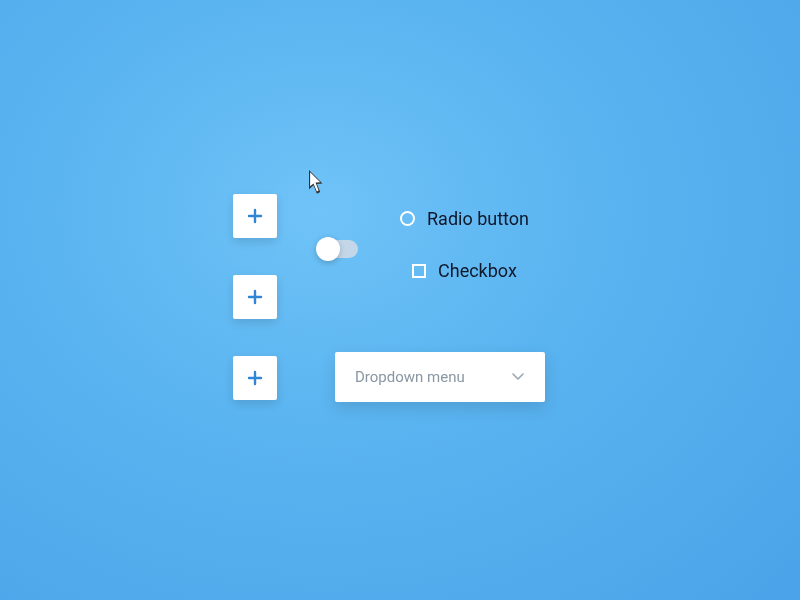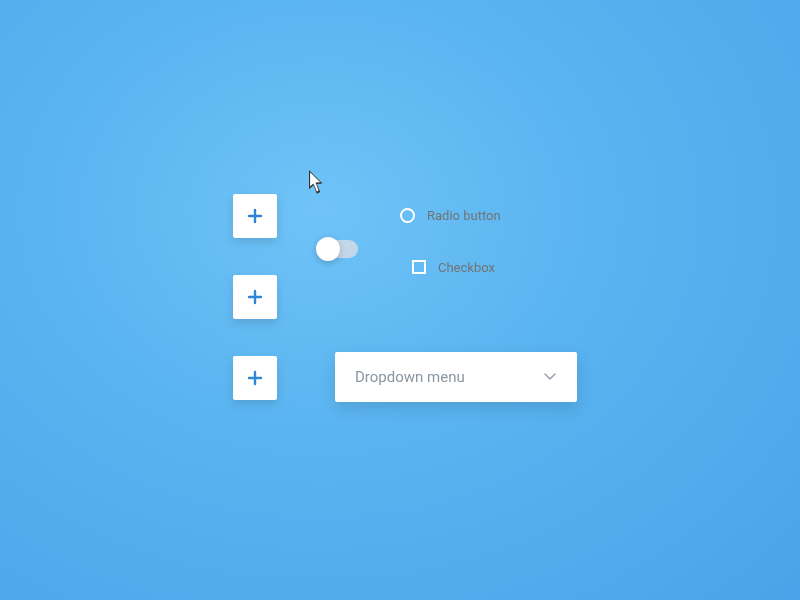--- a/index.html
+++ b/index.html
@@ -33,41 +33,41 @@
       position: absolute;
       left: -2px; top: -3px;
       width: 24px; height: 24px;
       background: #fff;
       border-radius: 50%;
       box-shadow: 0 2px 6px rgba(0,0,0,0.2);
     }
 
     .radio-row, .checkbox-row {
       position: absolute;
-      display: flex; align-items: flex-start;
-      color: #737373;
-      font-size: 13px;
+      display: flex; align-items: center;
+      color: #0f172a;
+      font-size: 18px;
       font-weight: 400;
       cursor: pointer;
     }
     .radio-shape {
       width: 15px; height: 15px;
       border: 2px solid #fff;
       border-radius: 50%;
       margin-right: 12px;
     }
     .check-shape {
       width: 14px; height: 14px;
       border: 2px solid #fff;
       margin-right: 12px;
     }
 
     .dropdown {
       position: absolute;
-      width: 242px; height: 50px;
+      width: 210px; height: 50px;
       background: #fff;
       border-radius: 2px;
       box-shadow: 0 6px 16px rgba(0,0,0,0.12);
       display: flex; align-items: center;
       padding: 0 20px;
       cursor: pointer;
     }
     .dropdown-label {
       flex: 1;
       color: #8a97a3;

